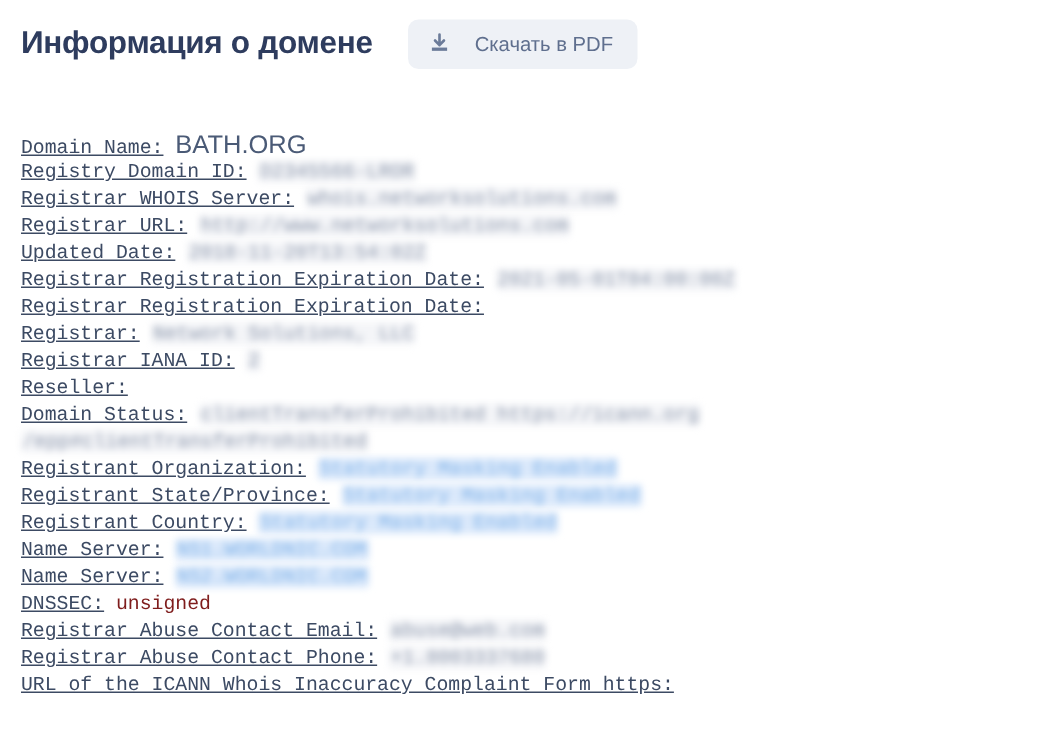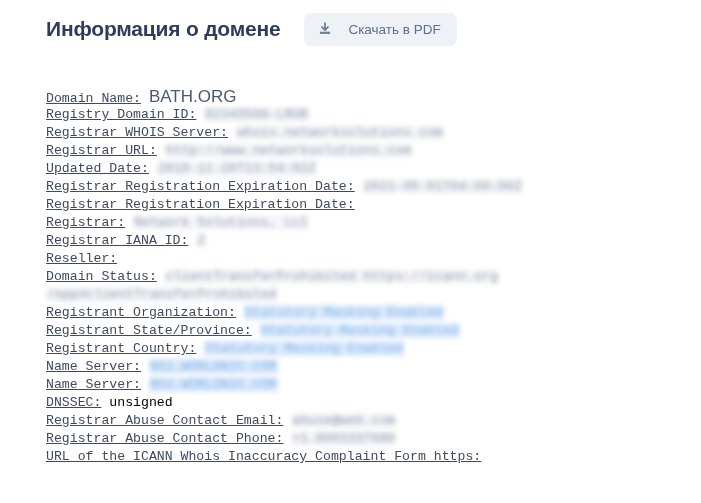--- a/index.html
+++ b/index.html
@@ -1,21 +1,21 @@
 <!DOCTYPE html>
 <html><head>
 <meta charset="utf-8">
 <style>
   html,body{margin:0;padding:0;}
   body{
     width:701px;height:503px;background:#ffffff;overflow:hidden;
     font-family:"Liberation Sans",sans-serif;
     -webkit-font-smoothing:antialiased;
   }
-  #page{position:relative;width:623px;height:503px;margin-left:32px;}
+  #page{position:relative;width:623px;height:503px;}
 
   
   .header{
     display:flex;align-items:center;
     padding:14px 0 0 14px;
     height:44px;box-sizing:border-box;
   }
   .page-title{
     font-size:21px;font-weight:bold;color:#2e3c5e;
     letter-spacing:-0.2px;white-space:nowrap;margin:0;
@@ -53,21 +53,21 @@
     user-select:none;
   }
   .red.gray{color:#8e99ad;background:#f4f5f8;}
   .red.blue{color:#7fb2e8;background:#dbe9fb;}
 
   
   .val-sans{
     font-family:"Liberation Sans",sans-serif;
     font-size:17px;color:#4a5a76;
   }
-  .val{color:#000000;}
+  .val{color:#7f1d1d;}
 </style>
 </head>
 <body>
 
 <div id="page">
 
   <div class="header">
     <h1 class="page-title">Информация о домене</h1>
 
     <button class="pdf-btn">

